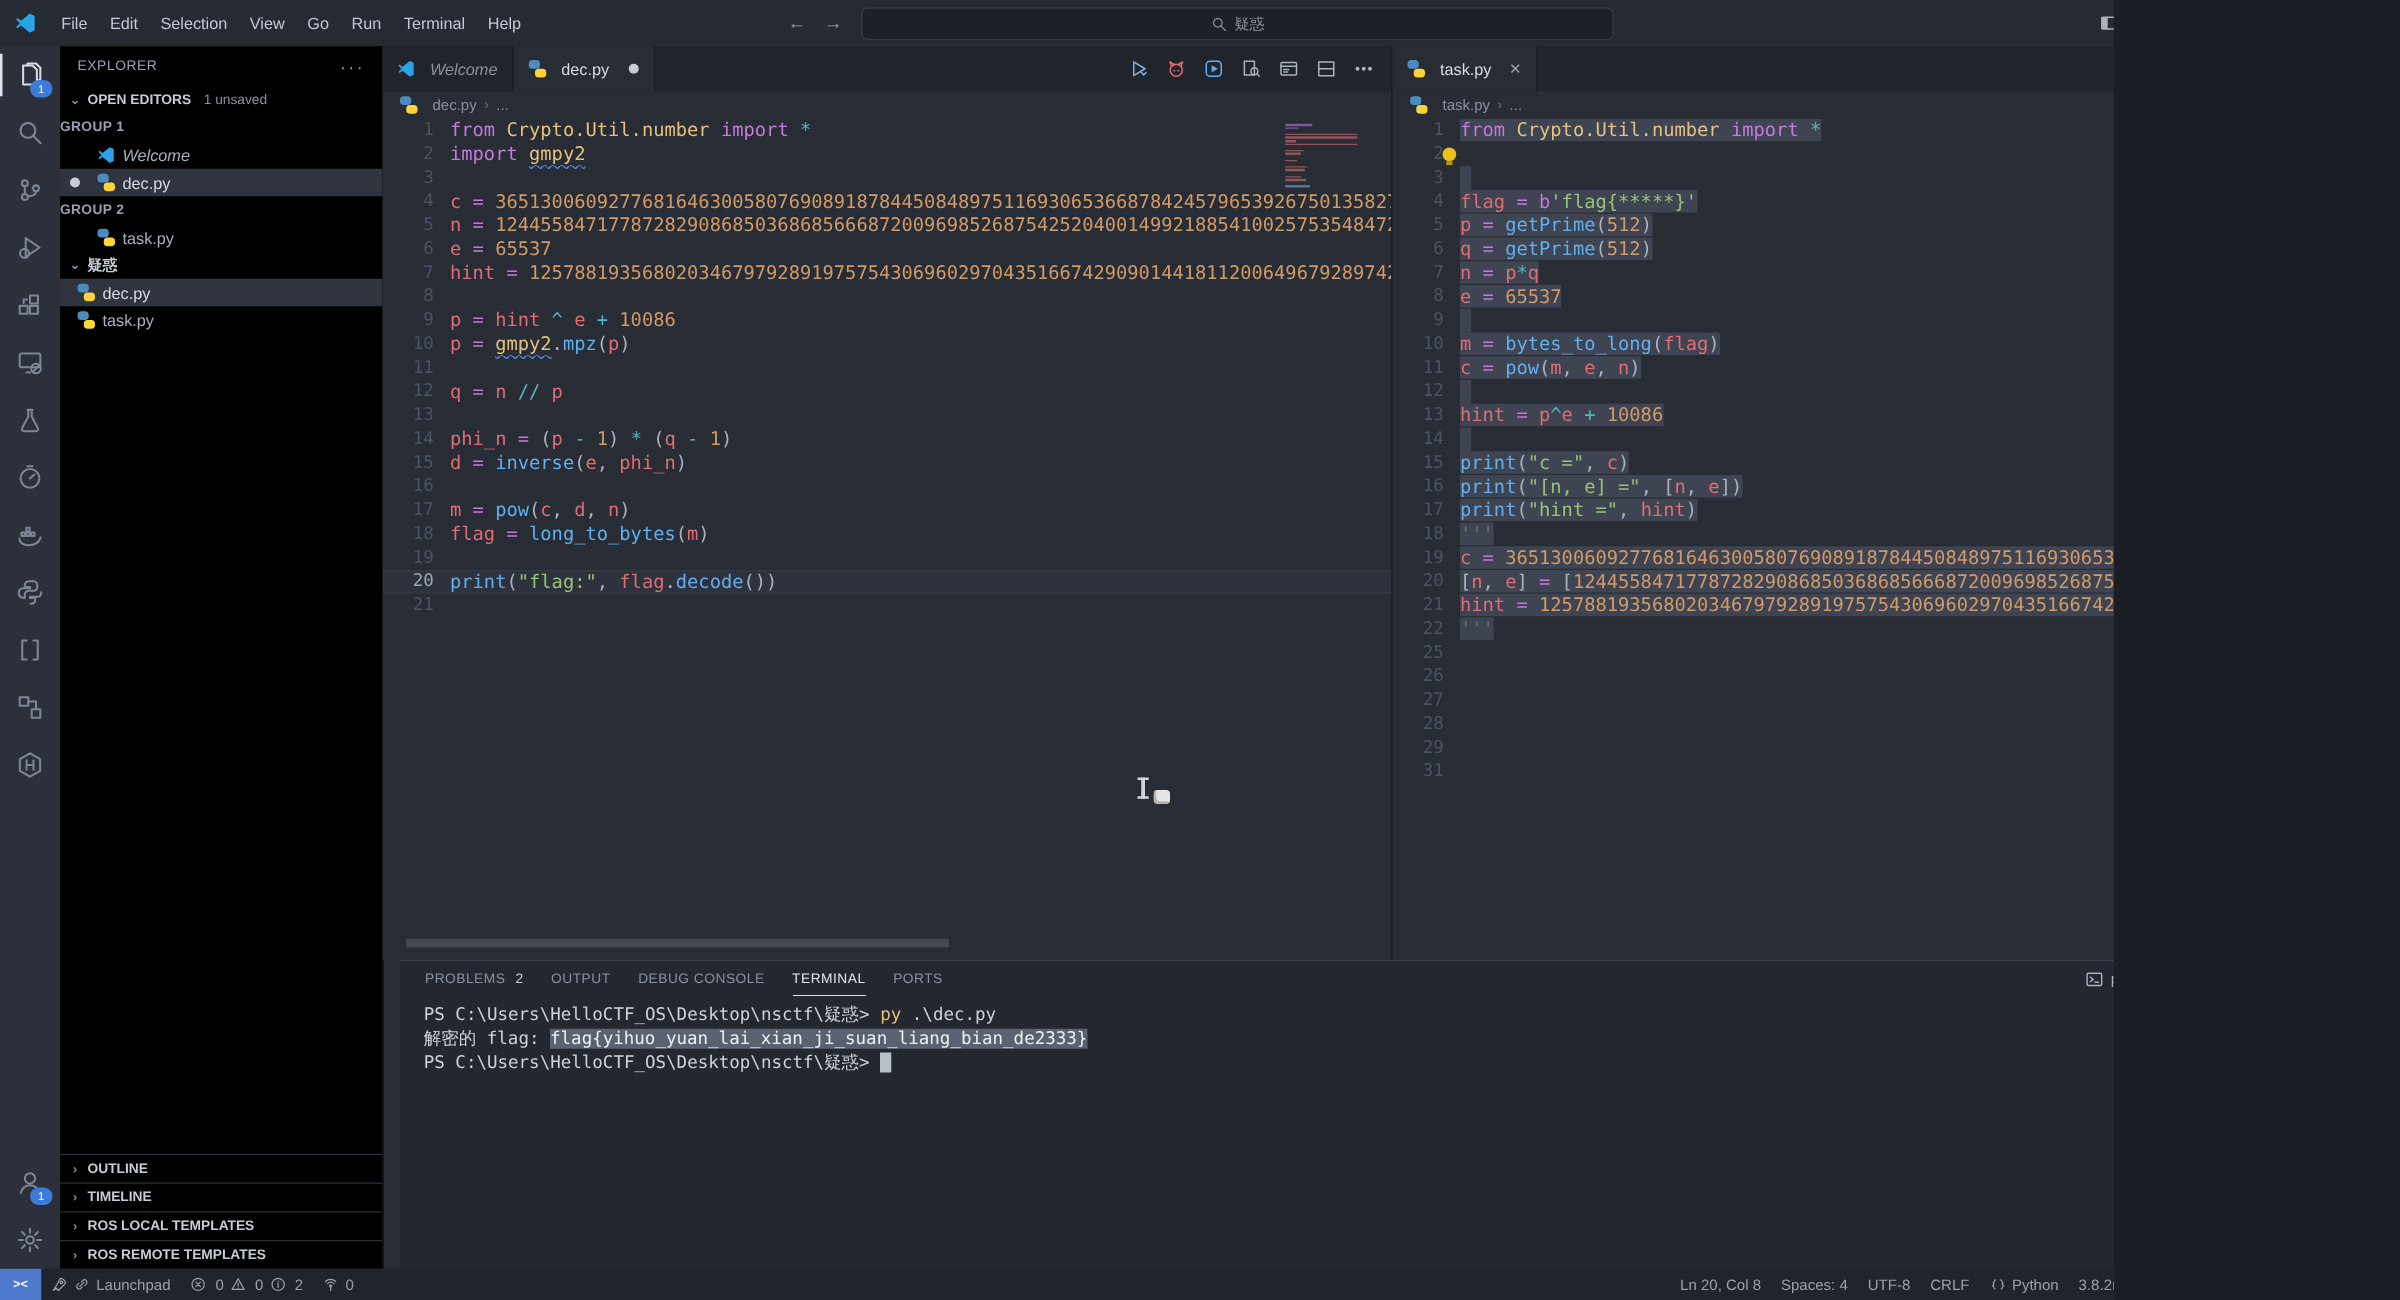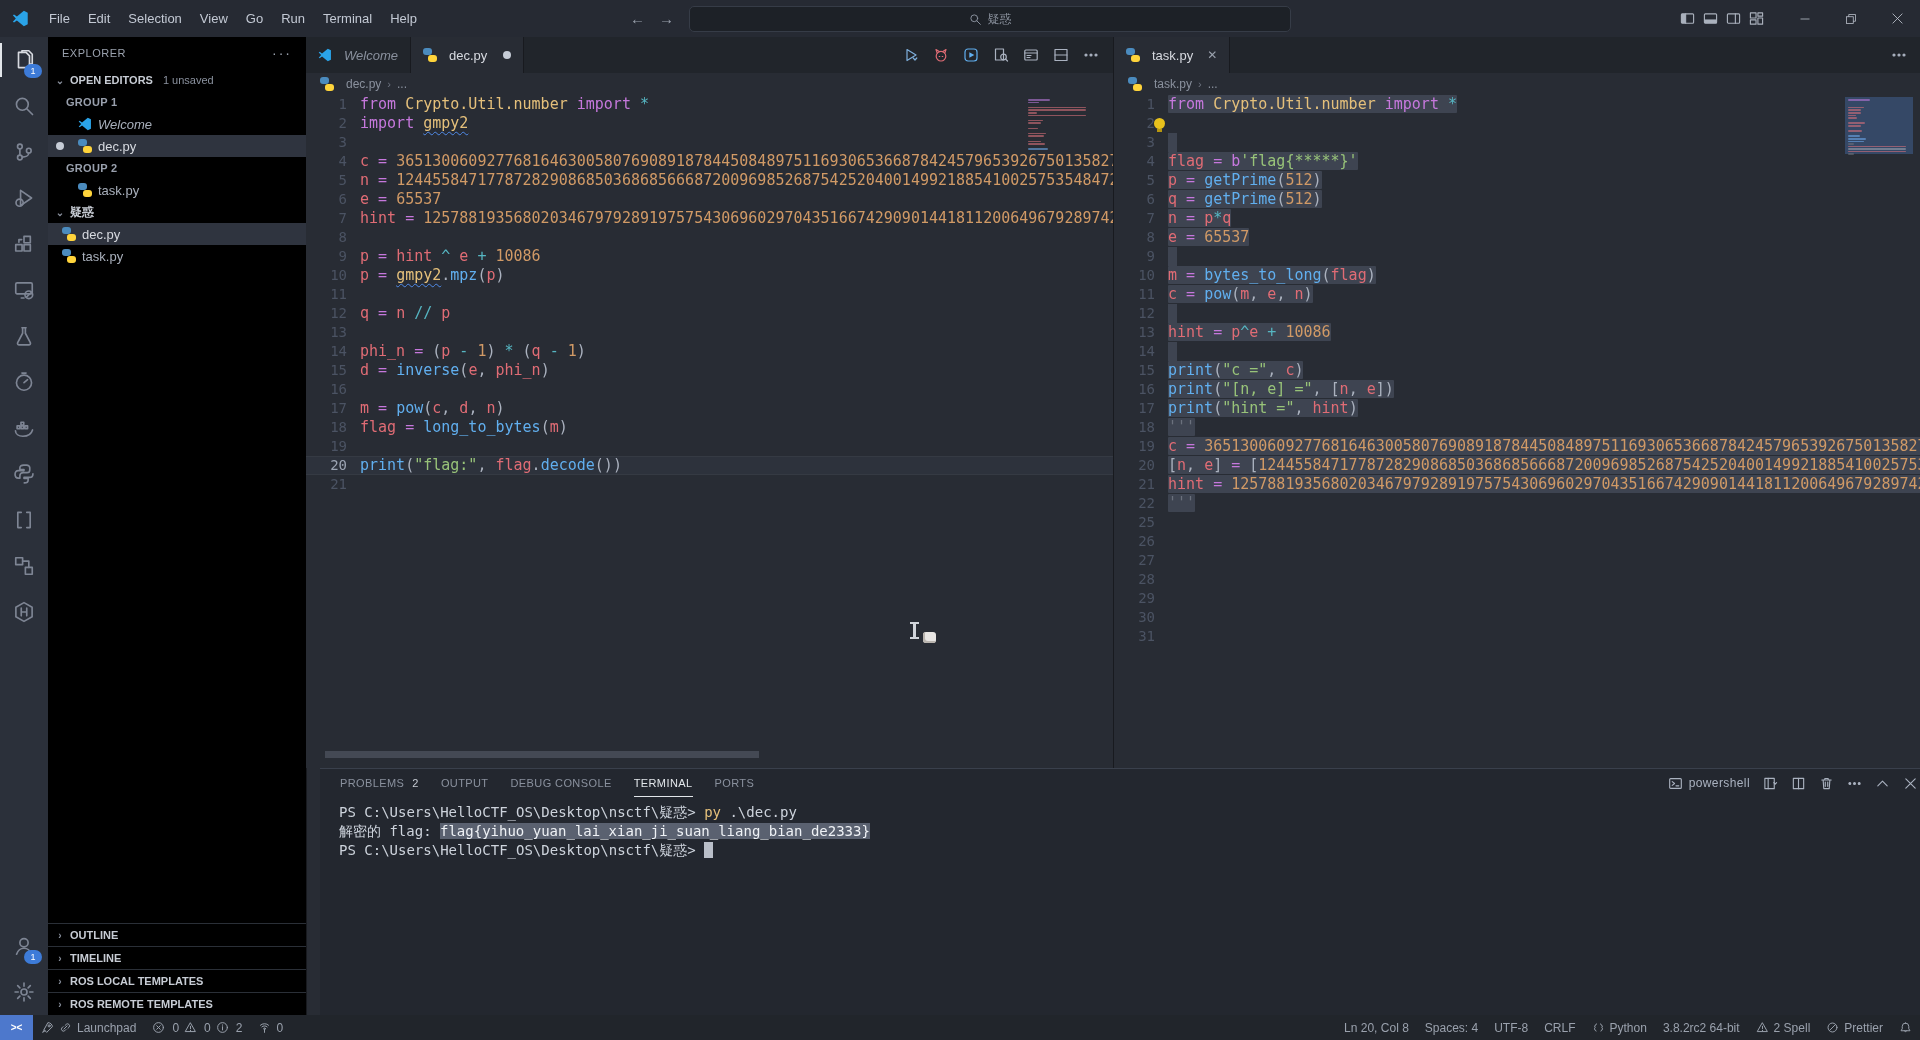--- a/index.html
+++ b/index.html
@@ -1,16 +1,16 @@
 <!DOCTYPE html>
 <html><head>
 <meta charset="utf-8">
 <style>
   html,body{margin:0;padding:0;background:#1b1e24;}
-  #app{position:relative;width:1920px;height:1040px;overflow:hidden;
+  #app{position:relative;width:1691px;height:1040px;overflow:hidden;
        font-family:"Liberation Sans",sans-serif;font-size:13px;color:#abb2bf;
        background:#282c34;user-select:none;}
   svg{display:block}
   .ico svg{stroke:currentColor;fill:none;stroke-width:1.2;stroke-linecap:round;stroke-linejoin:round}
 
   
   .titlebar{position:absolute;left:0;top:0;width:1920px;height:37px;background:#262a33;
             display:flex;align-items:center;}
   .tb-logo{width:40px;display:flex;justify-content:center}
   .menu-item{padding:0 9px;color:#c3c9d4;cursor:default}
@@ -32,21 +32,21 @@
   .act-spacer{flex:1}
 
   
   .sidebar{position:absolute;left:48px;top:37px;width:258px;height:978px;background:#000000;border-right:1px solid #181a1f;overflow:hidden}
   .sb-header{height:32px;display:flex;align-items:center;padding:0 14px;color:#9aa1ad;font-size:11px;letter-spacing:.5px}
   .sb-header .more{margin-left:auto;letter-spacing:2px;color:#9aa1ad;font-size:14px}
   .sb-sec-head{height:22px;display:flex;align-items:center;gap:4px;padding:0 6px;color:#c7ccd4;font-size:11px;font-weight:bold}
   .sb-sec-head .meta{font-weight:normal;color:#8a919e;margin-left:6px}
   .sb-row{height:22px;display:flex;align-items:center;font-size:13px;color:#a9b0bc;padding-left:0}
   .sb-row.sel{background:#2f343f;color:#d7dae0}
-  .sb-group{padding-left:18px;font-weight:bold;font-size:11px;color:#99a0ad;letter-spacing:.3px}
+  .sb-group{font-weight:bold;font-size:11px;color:#99a0ad;letter-spacing:.3px}
   .sb-dot{width:8px;height:8px;border-radius:50%;background:#c6ccd6;margin:0 6px 0 8px}
   .chev{color:#8a919e;font-size:10px;width:12px;text-align:center}
   .sb-bottom{position:absolute;left:0;right:0;bottom:0}
   .pyico{position:relative;width:14px;height:14px;margin-right:6px;flex:none}
   .pyico i{position:absolute;width:9px;height:7px;border-radius:3px}
   .pyico .a{left:0;top:0;background:#4b8bbe}
   .pyico .b{right:0;bottom:0;background:#ffd43b}
   .vsico{width:14px;height:14px;margin-right:6px;flex:none}
   .italic{font-style:italic}
 
@@ -584,21 +584,20 @@
         <div class="cl"><span class="gut">18</span><span class="ct"><span class="selwrap"><span class="tk-c">'''</span></span></span></div>
         <div class="cl"><span class="gut">19</span><span class="ct"><span class="selwrap"><span class="tk-v">c</span><span class="tk-e"> = </span><span class="tk-n">36513006092776816463005807690891878445084897511693065366878424579653926750135827690891878445084897511693065366878424</span></span></span></div>
         <div class="cl"><span class="gut">20</span><span class="ct"><span class="selwrap"><span class="tk-p">[</span><span class="tk-v">n</span><span class="tk-p">, </span><span class="tk-v">e</span><span class="tk-p">] </span><span class="tk-e">= </span><span class="tk-p">[</span><span class="tk-n">12445584717787282908685036868566687200969852687542520400149921885410025753548472908685036868566687200969852687542520</span></span></span></div>
         <div class="cl"><span class="gut">21</span><span class="ct"><span class="selwrap"><span class="tk-v">hint</span><span class="tk-e"> = </span><span class="tk-n">12578819356802034679792891975754306960297043516674290901441811200649679289742891975754306960297043516674290901441</span></span></span></div>
         <div class="cl"><span class="gut">22</span><span class="ct"><span class="selwrap"><span class="tk-c">'''</span></span></span></div>
         <div class="cl"><span class="gut">25</span><span class="ct"></span></div>
         <div class="cl"><span class="gut">26</span><span class="ct"></span></div>
         <div class="cl"><span class="gut">27</span><span class="ct"></span></div>
         <div class="cl"><span class="gut">28</span><span class="ct"></span></div>
         <div class="cl"><span class="gut">29</span><span class="ct"></span></div>
-        <div class="cl"><span class="gut">30</span><span class="ct"></span></div>
         <div class="cl"><span class="gut">31</span><span class="ct"></span></div>
         <div class="minimap">
           <div class="mm-overlay" style="height: 57.2px;"></div>
           <div class="mm-bar" style="height: 1.6px; width: 21.6px; background: rgb(182, 120, 216); opacity: 0.6;"></div>
           <div class="mm-bar" style="height: 1.6px;"></div>
           <div class="mm-bar" style="height: 1.6px;"></div>
           <div class="mm-bar" style="height: 1.6px; width: 15.55px; background: rgb(212, 112, 122); opacity: 0.6;"></div>
           <div class="mm-bar" style="height: 1.6px; width: 13.35px; background: rgb(212, 112, 122); opacity: 0.6;"></div>
           <div class="mm-bar" style="height: 1.6px; width: 13.35px; background: rgb(212, 112, 122); opacity: 0.6;"></div>
           <div class="mm-bar" style="height: 1.6px; width: 7.85px; background: rgb(212, 112, 122); opacity: 0.6;"></div>

